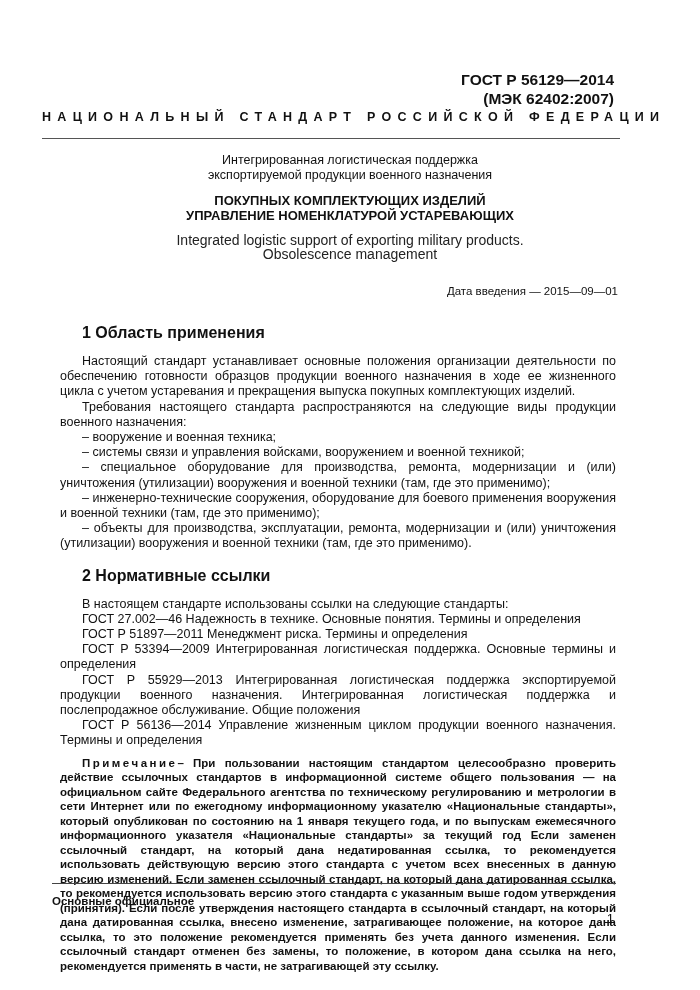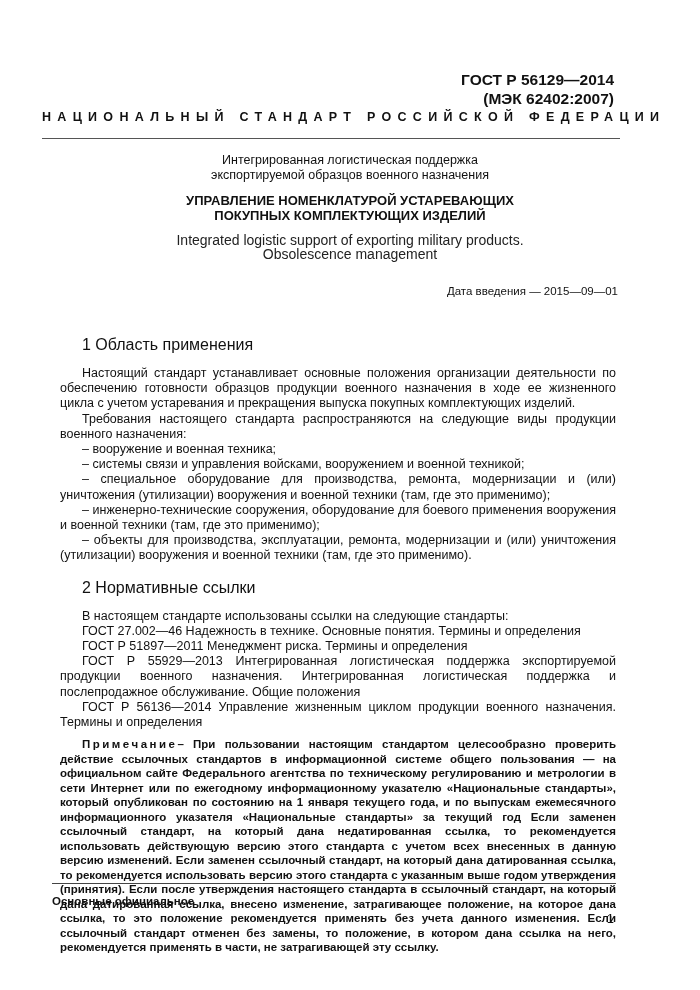--- a/index.html
+++ b/index.html
@@ -16,21 +16,21 @@
 
   .title-block { position: absolute; left: 100px; width: 500px; top: 153px; text-align: center; }
   .title-ru1 { font-weight: normal; font-size: 12.5px; line-height: 15px; }
   .title-ru2 { font-weight: bold; font-size: 13px; line-height: 15px; margin-top: 10px; }
   .title-en { font-size: 14px; line-height: 14px; margin-top: 10px; color: #222; }
 
   .date { position: absolute; right: 82px; top: 285px; font-weight: normal; font-size: 11.5px; }
 
   .content { position: absolute; left: 60px; width: 556px; top: 319px;
              font-size: 12.5px; line-height: 15.2px; text-align: justify; }
-  .h1 { font-weight: normal; font-size: 16px; line-height: 20px; margin: 16px 0 11px 22px; text-align: left; }
+  .h1 { font-weight: bold; font-size: 16px; line-height: 20px; margin: 4px 0 11px 22px; text-align: left; }
   .p { margin: 0; text-indent: 22px; }
   .sec2 { margin-top: 14px; }
   .note { font-size: 11.5px; line-height: 14.5px; margin-top: 7px; text-indent: 22px; font-weight: bold; }
   .note .label { letter-spacing: 2.5px; }
 
   .rule-bottom { position: absolute; left: 52px; width: 564px; top: 883px; height: 0;
                  border-top: 1.3px solid #444; }
   .edition { position: absolute; left: 52px; top: 895px; font-weight: bold; font-size: 11.5px; }
   .pagenum { position: absolute; right: 86px; top: 911px; font-size: 13px; }
 </style>
@@ -43,25 +43,25 @@
     <div>ГОСТ Р 56129—2014</div>
     <div>(МЭК 62402:2007)</div>
   </div>
 
   <div class="national">НАЦИОНАЛЬНЫЙ СТАНДАРТ РОССИЙСКОЙ ФЕДЕРАЦИИ</div>
   <div class="rule-top"></div>
 
   <div class="title-block">
     <div class="title-ru1">
       <div>Интегрированная логистическая поддержка</div>
-      <div>экспортируемой образцов военного назначения</div>
+      <div>экспортируемой продукции военного назначения</div>
     </div>
     <div class="title-ru2">
+      <div>ПОКУПНЫХ КОМПЛЕКТУЮЩИХ ИЗДЕЛИЙ</div>
       <div>УПРАВЛЕНИЕ НОМЕНКЛАТУРОЙ УСТАРЕВАЮЩИХ</div>
-      <div>ПОКУПНЫХ КОМПЛЕКТУЮЩИХ ИЗДЕЛИЙ</div>
     </div>
     <div class="title-en">
       <div>Integrated logistic support of exporting military products.</div>
       <div>Obsolescence management</div>
     </div>
   </div>
 
   <div class="date">Дата введения — 2015—09—01</div>
 
   <div class="content">
@@ -71,20 +71,21 @@
     <p class="p">– вооружение и военная техника;</p>
     <p class="p">– системы связи и управления войсками, вооружением и военной техникой;</p>
     <p class="p">– специальное оборудование для производства, ремонта, модернизации и (или) уничтожения (утилизации) вооружения и военной техники (там, где это применимо);</p>
     <p class="p">– инженерно-технические сооружения, оборудование для боевого применения вооружения и военной техники (там, где это применимо);</p>
     <p class="p">– объекты для производства, эксплуатации, ремонта, модернизации и (или) уничтожения (утилизации) вооружения и военной техники (там, где это применимо).</p>
 
     <div class="h1 sec2">2 Нормативные ссылки</div>
     <p class="p">В настоящем стандарте использованы ссылки на следующие стандарты:</p>
     <p class="p">ГОСТ 27.002—46 Надежность в технике. Основные понятия. Термины и определения</p>
     <p class="p">ГОСТ Р 51897—2011 Менеджмент риска. Термины и определения</p>
+    <p class="p">ГОСТ Р 53394—2009 Интегрированная логистическая поддержка. Основные термины и определения</p>
     <p class="p">ГОСТ Р 55929—2013 Интегрированная логистическая поддержка экспортируемой продукции военного назначения. Интегрированная логистическая поддержка и послепродажное обслуживание. Общие положения</p>
     <p class="p">ГОСТ Р 56136—2014 Управление жизненным циклом продукции военного назначения. Термины и определения</p>
 
     <p class="note"><span class="label">Примечание</span><span>– При пользовании настоящим стандартом целесообразно проверить действие ссылочных стандартов в информационной системе общего пользования — на официальном сайте Федерального агентства по техническому регулированию и метрологии в сети Интернет или по ежегодному информационному указателю «Национальные стандарты», который опубликован по состоянию на 1 января текущего года, и по выпускам ежемесячного информационного указателя «Национальные стандарты» за текущий год Если заменен ссылочный стандарт, на который дана недатированная ссылка, то рекомендуется использовать действующую версию этого стандарта с учетом всех внесенных в данную версию изменений. Если заменен ссылочный стандарт, на который дана датированная ссылка, то рекомендуется использовать версию этого стандарта с указанным выше годом утверждения (принятия). Если после утверждения настоящего стандарта в ссылочный стандарт, на который дана датированная ссылка, внесено изменение, затрагивающее положение, на которое дана ссылка, то это положение рекомендуется применять без учета данного изменения. Если ссылочный стандарт отменен без замены, то положение, в котором дана ссылка на него, рекомендуется применять в части, не затрагивающей эту ссылку.</span></p>
   </div>
 
   <div class="rule-bottom"></div>
   <div class="edition">Основные официальное</div>
   <div class="pagenum">1</div>
 </div>

